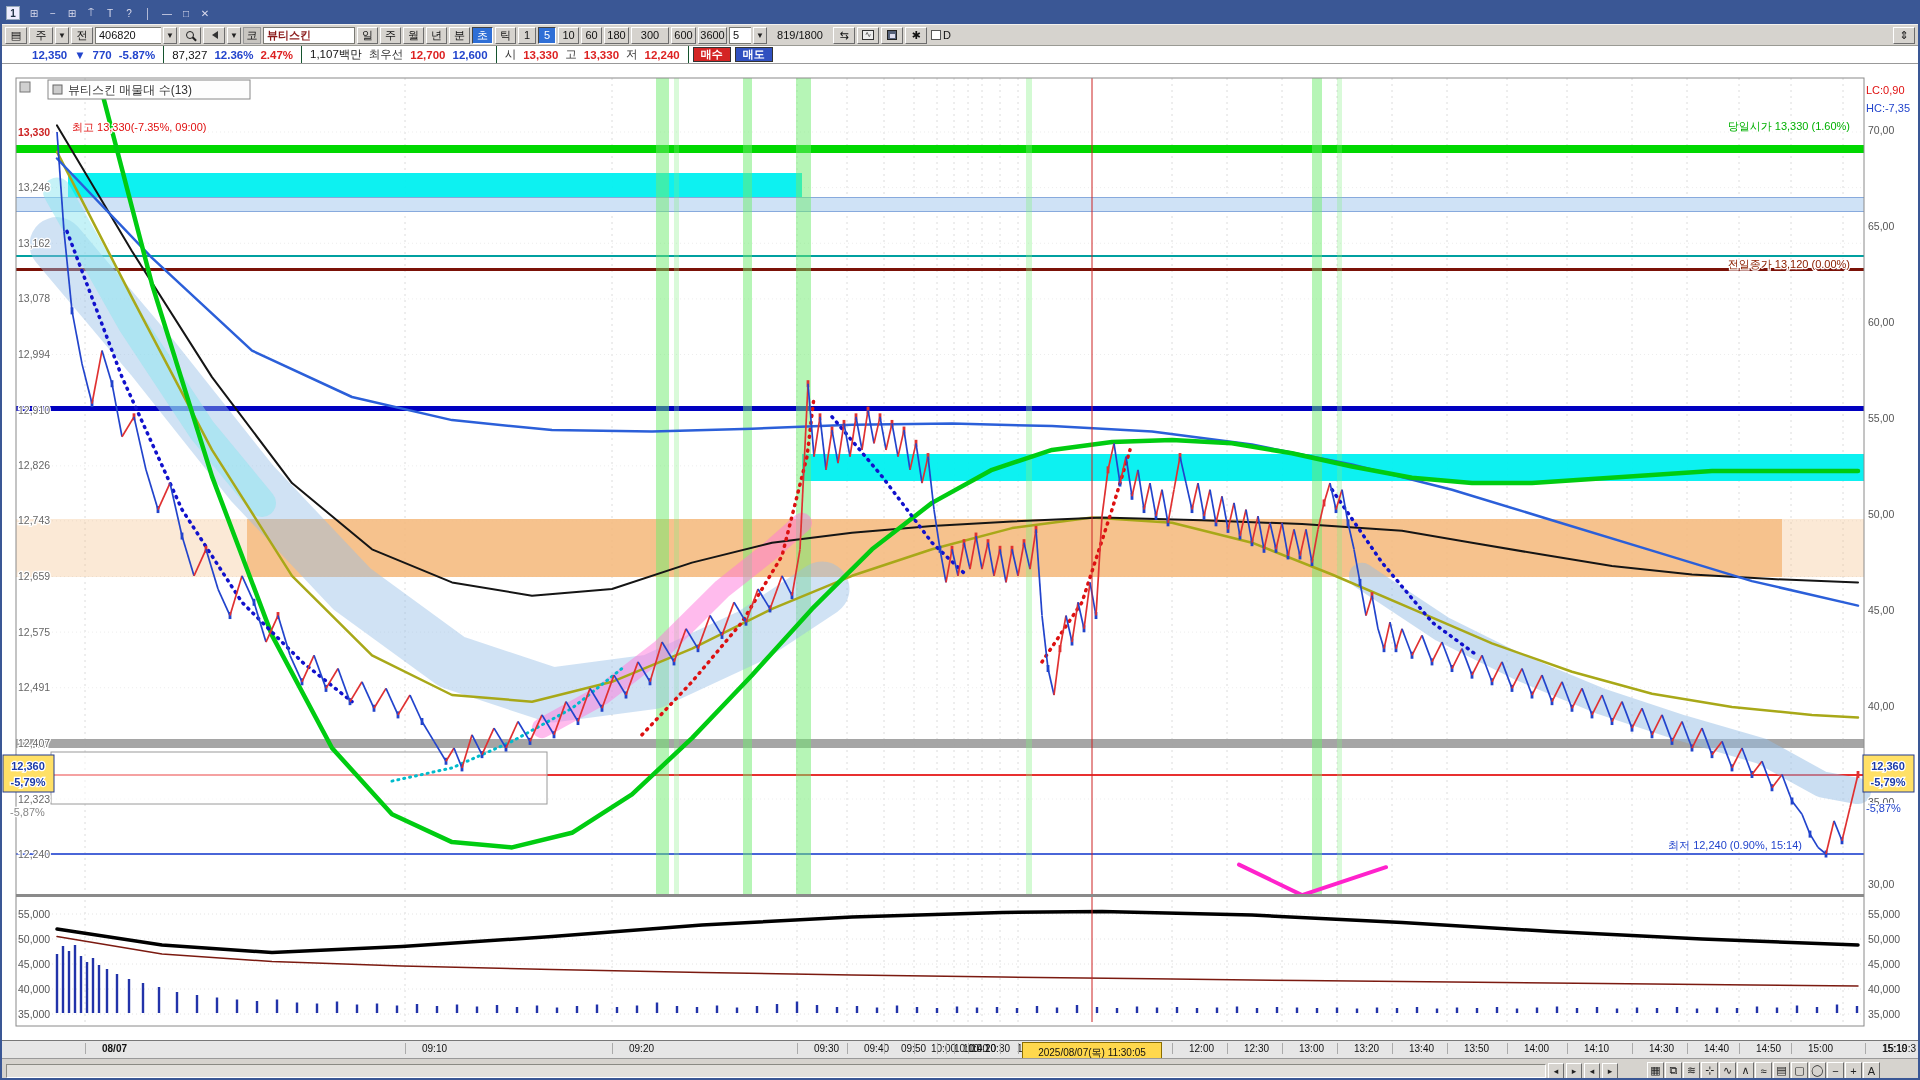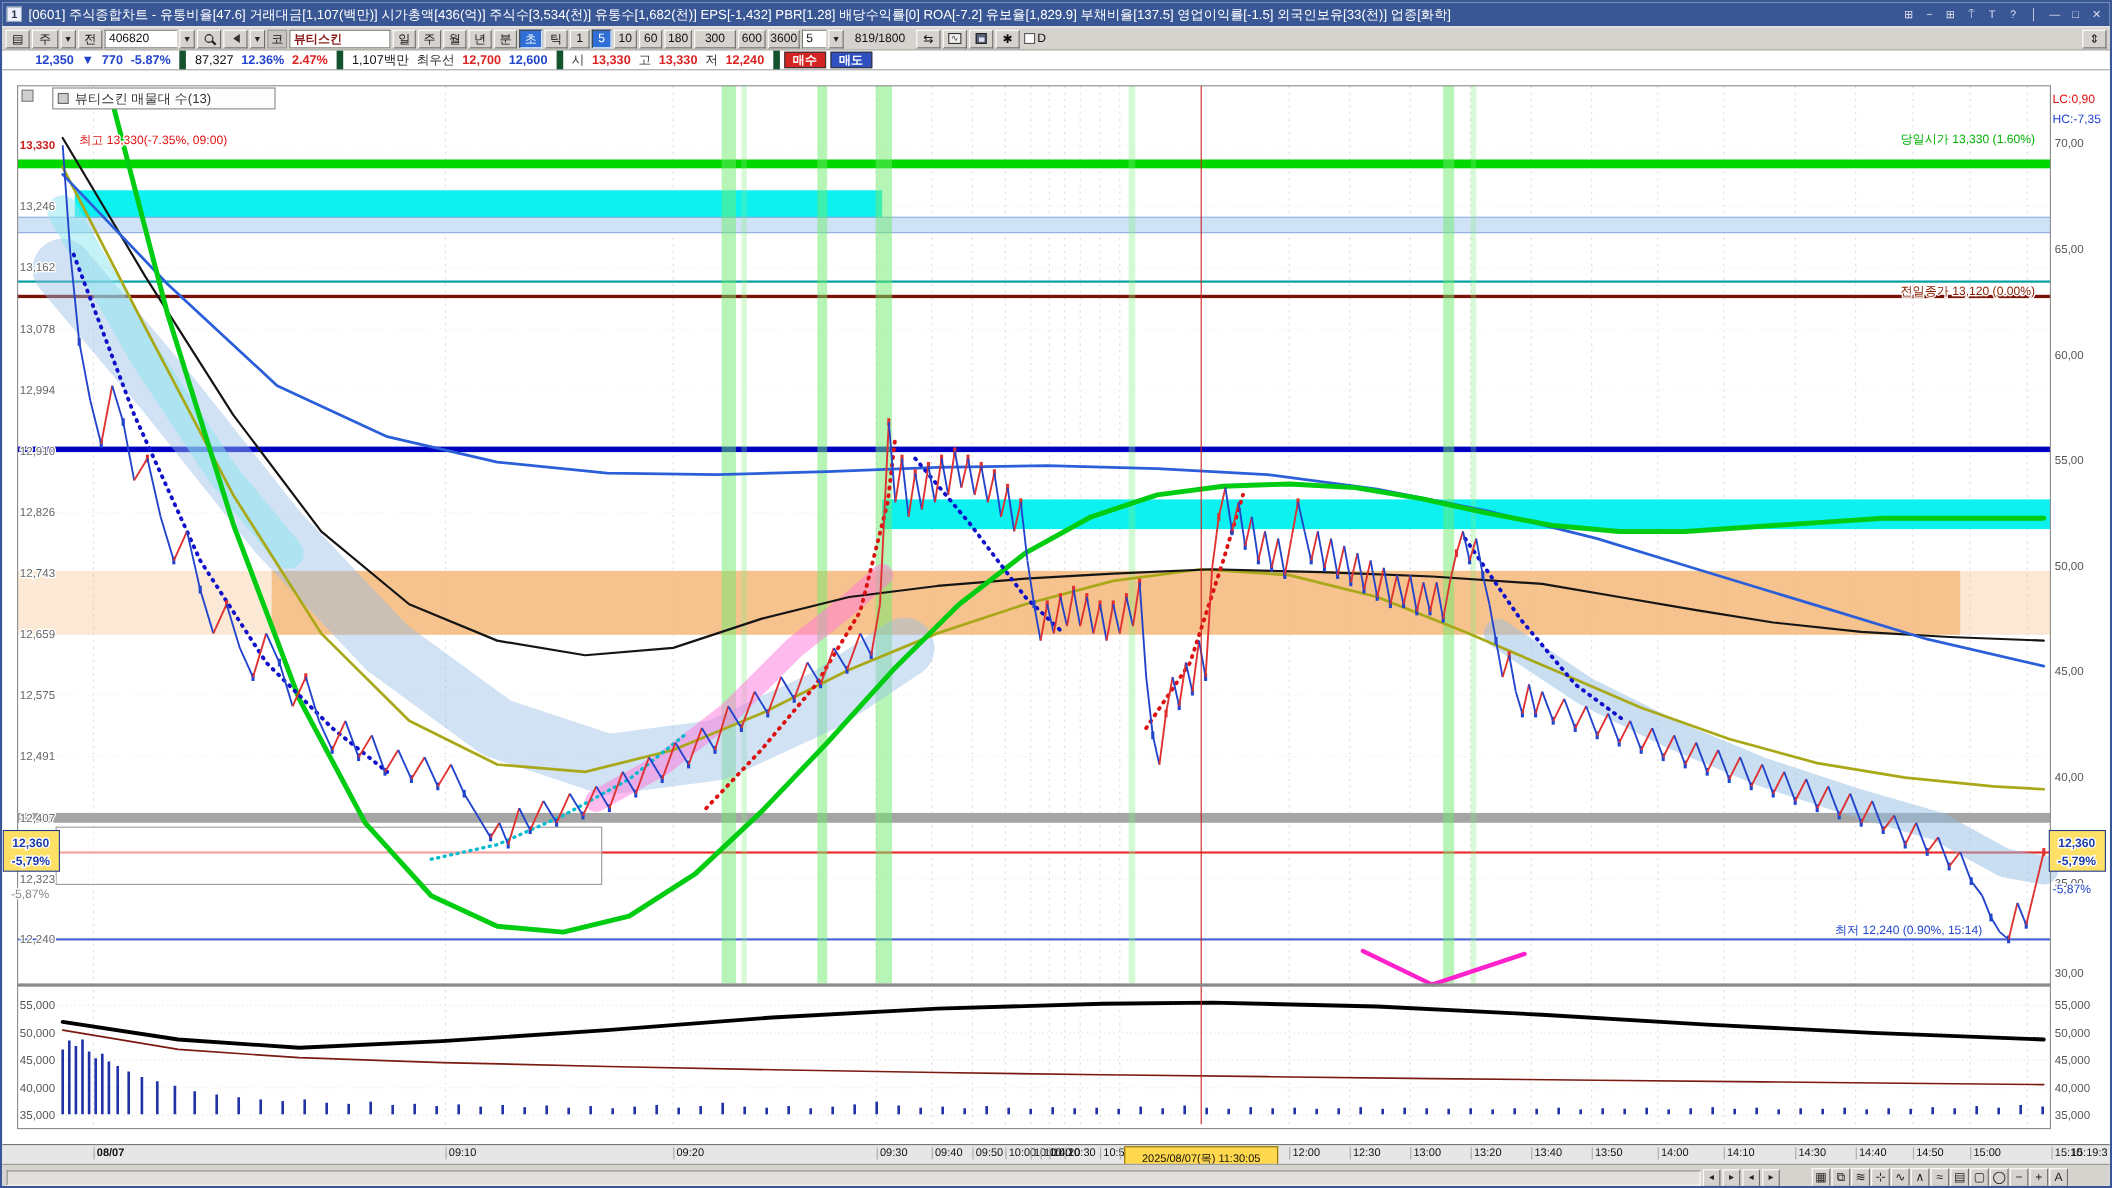--- a/index.html
+++ b/index.html
@@ -35,52 +35,51 @@
   .ic-spk{width:0;height:0;border-top:4px solid transparent;border-bottom:4px solid transparent;
           border-right:6px solid #333;display:inline-block;margin-left:2px;}
   .ic-flp{width:10px;height:10px;background:#56627a;border:1px solid #222;display:inline-block;position:relative;}
   .ic-flp::after{content:"";position:absolute;left:2px;bottom:1px;width:5px;height:4px;background:#dde;}
   .ic-cht{width:12px;height:10px;border:1px solid #333;display:inline-block;font-size:8px;line-height:8px;
           text-align:center;color:#333;background:#eee;}
   .cbx{width:10px;height:10px;background:#fff;border:1px solid #555;display:inline-block;}
   
   #quotebar{position:absolute;left:0;top:44px;width:100%;height:18px;background:#fff;
             border-bottom:1px solid #999;display:flex;align-items:center;font-size:11.5px;gap:0;}
-  .qseg{display:flex;align-items:center;gap:7px;padding:0 8px;height:100%;border-right:6px solid #14532d;white-space:nowrap;}
+  .qseg{display:flex;align-items:center;gap:7px;padding:0 8px;height:100%;border-right:1px solid #14532d;white-space:nowrap;}
   .q-blue{color:#2244cc;font-weight:bold;}
   .q-red{color:#dd2222;font-weight:bold;}
   .q-blk{color:#111;}
   .q-lbl{color:#333;}
   .qbtn{height:15px;padding:0 7px;color:#fff;font-weight:bold;font-size:11px;display:flex;
         align-items:center;margin-left:4px;border:1px solid #333;}
   
   #chartwrap{position:absolute;left:0;top:62px;width:1920px;height:976px;}
   
   #timeaxis{position:absolute;left:0;top:1038px;width:100%;height:18px;background:#e6e6e6;
             border-top:1px solid #777;font-size:10px;color:#111;}
-  .tlab{position:absolute;top:2px;white-space:nowrap;border-left:1px solid #aaa;padding-left:2px;}
+  .tlab{position:absolute;top:2px;white-space:nowrap;border-left:1px solid #aaa;padding-left:16px;}
   #tyellow{position:absolute;top:1px;height:21px;background:#ffd84d;border:1px solid #8a6d00;
            color:#111;display:flex;align-items:center;justify-content:center;font-size:10px;white-space:nowrap;}
   #trt{position:absolute;right:2px;top:2px;}
   
   #bottombar{position:absolute;left:0;top:1056px;width:100%;height:24px;background:#d6d3ce;
              border-top:1px solid #999;display:flex;align-items:center;font-size:11px;}
   #btrack{height:14px;flex:0 0 1540px;margin-left:4px;border:1px solid #aaa;background:#e2e0dc;
           border-top-color:#8a8a84;border-left-color:#8a8a84;border-bottom-color:#fff;border-right-color:#fff;}
   .nbtn{width:16px;height:16px;margin-left:2px;font-size:9px;display:flex;align-items:center;justify-content:center;color:#222;}
   .ibtn{width:17px;height:17px;margin-left:1px;font-size:11px;display:flex;align-items:center;justify-content:center;color:#222;}
   text{font-family:"Liberation Sans","DejaVu Sans",sans-serif;}
 </style>
 </head>
 <body>
 
 <div id="app">
   <div id="titlebar">
     <div id="titleicon">1</div>
-    <div id="titletext">[0601] 주식종합차트 - 유통비율[47.6] 거래대금[1,107(백만)] 시가총액[436(억)] 주식수[3,534(천)] 유통수[1,682(천)] EPS[-1,432] PBR[1.28] 배당수익률[0] ROA[-7.2] 유보율[1,829.9] 부채비율[137.5] 영업이익률[-1.5] 외국인보유[33(천)] 업종[화학]</div>
     <div class="wctl" id="wctl">
         <div class="wbtn">⊞</div>
         <div class="wbtn">−</div>
         <div class="wbtn">⊞</div>
         <div class="wbtn">⍑</div>
         <div class="wbtn">T</div>
         <div class="wbtn">?</div>
         <div class="wbtn">│</div>
         <div class="wbtn">—</div>
         <div class="wbtn">□</div>

